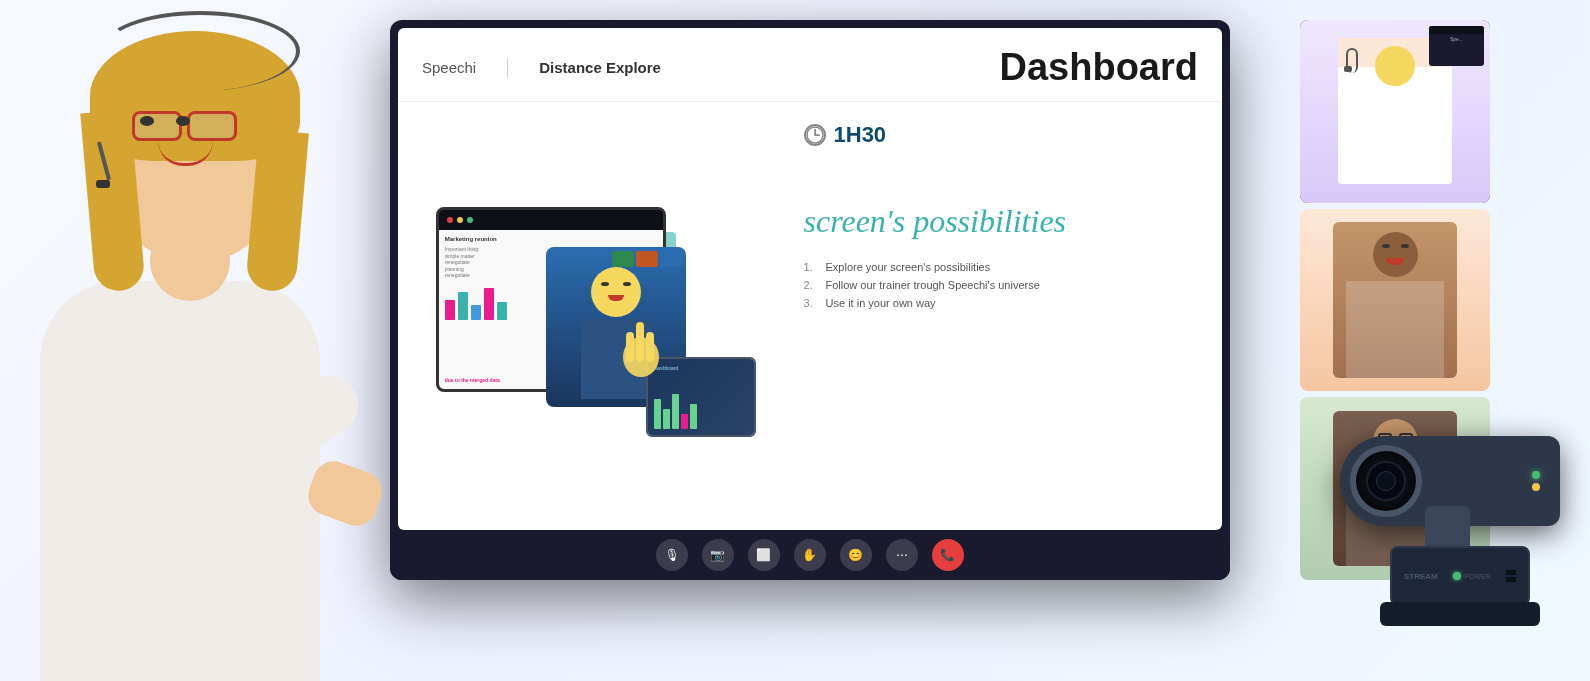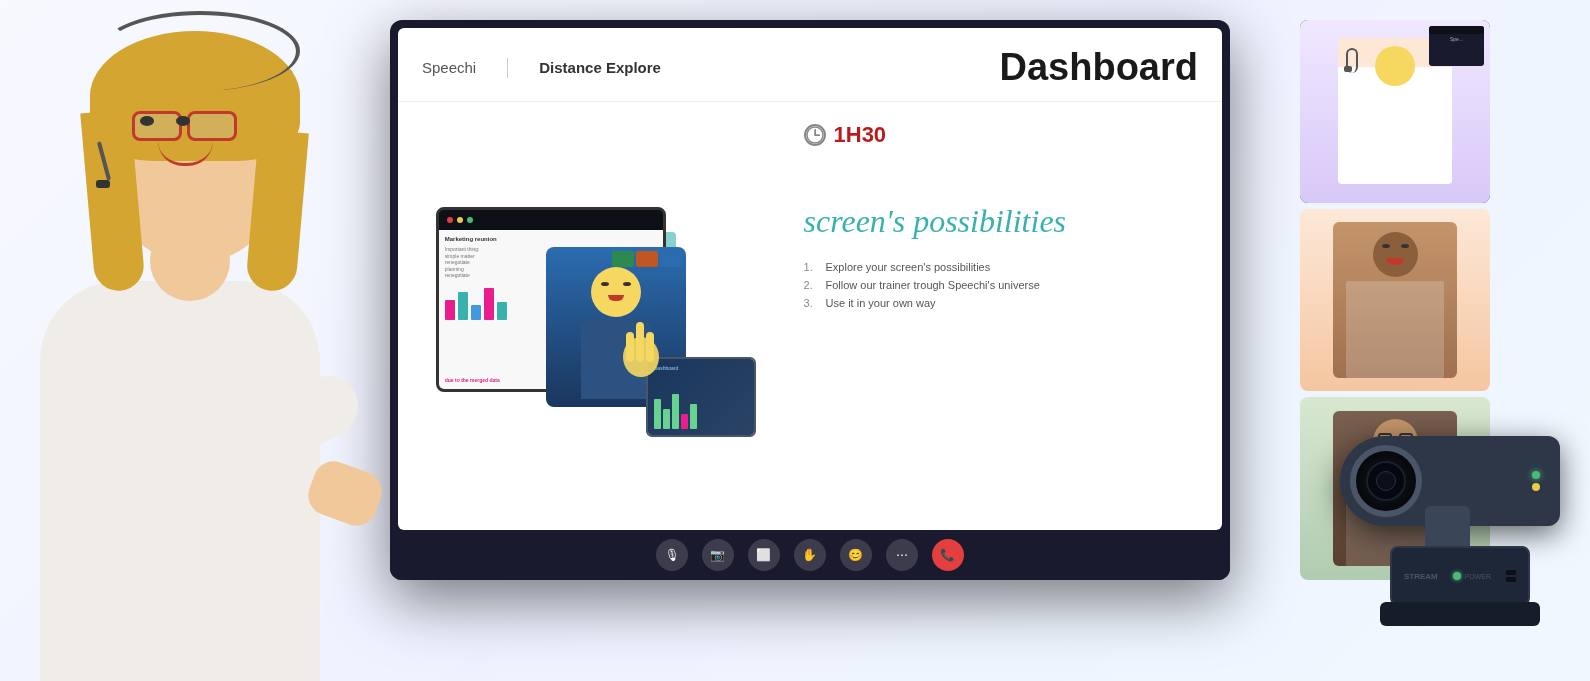--- a/index.html
+++ b/index.html
@@ -166,21 +166,21 @@
       width: 5px;
       height: 1px;
       background: #888;
       top: 9px;
       left: 9px;
     }
 
     .duration-text {
       font-size: 22px;
       font-weight: 600;
-      color: #b91c1c;
+      color: #0c4a6e;
     }
 
     .cursive-heading {
       font-family: 'Georgia', cursive;
       font-style: italic;
       font-size: 32px;
       color: #38b2ac;
       line-height: 1.2;
       margin-bottom: 20px;
     }

